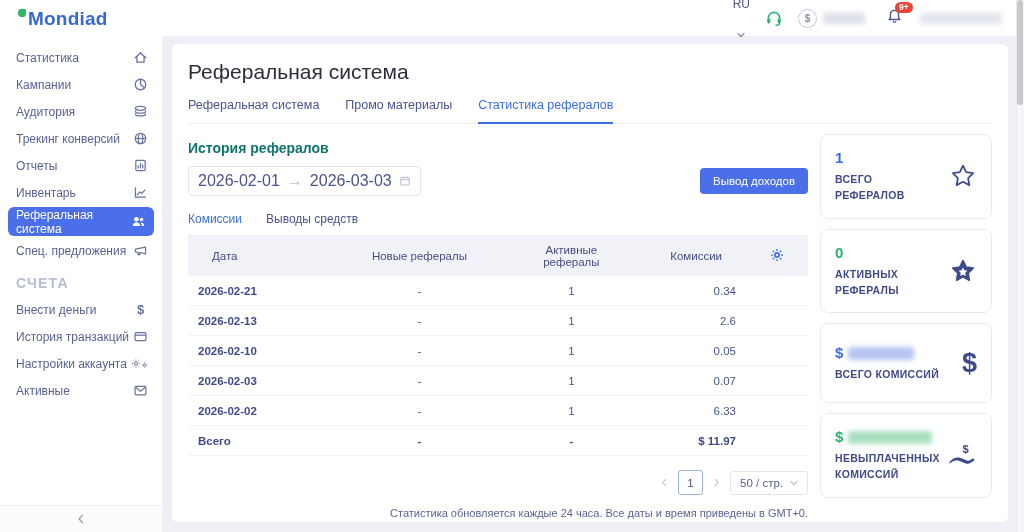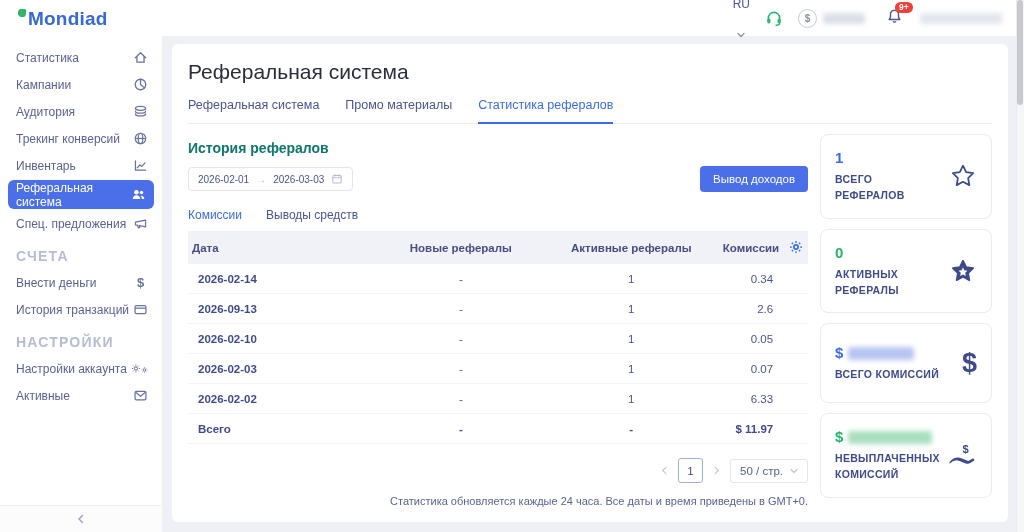--- a/index.html
+++ b/index.html
@@ -42,30 +42,30 @@
   .tabs { margin-top:14px; display:flex; gap:26px; font-size:12.5px; color:#4a5490; border-bottom:1px solid #edeff5; }
   .tab { padding-bottom:10px; cursor:pointer; }
   .tab.active { color:#3b6ce8; border-bottom:2px solid #3b6ce8; margin-bottom:-1px; }
 
   .body-row { display:flex; gap:12px; margin-top:2px; }
   .left-col { flex:1; padding-top:14px; min-width:0; }
   .right-col { width:172px; flex:none; padding-top:8px; display:flex; flex-direction:column; gap:10px; }
 
   .hist-title { font-size:14px; font-weight:bold; color:#0f766e; }
   .controls { margin-top:10px; display:flex; justify-content:space-between; align-items:center; }
-  .date-range { display:inline-flex; align-items:center; gap:7px; border:1px solid #e2e5ef; border-radius:4px; padding:5px 9px; font-size:10px; color:#4a5490; background:#fff; cursor:pointer; }
+  .date-range { display:inline-flex; align-items:center; gap:7px; border:1px solid #e2e5ef; border-radius:4px; padding:5px 9px; font-size:16px; color:#4a5490; background:#fff; cursor:pointer; }
   .date-sep { color:#b9bed2; }
   .btn-primary { background:#4a6fe8; color:#fff; border:none; font-size:11.5px; padding:7px 13px; border-radius:4px; cursor:pointer; font-family:inherit; }
 
   .subtabs { margin-top:16px; display:flex; gap:24px; font-size:12px; border-bottom:1px solid #f0f1f6; padding-bottom:9px; }
   .subtab { cursor:pointer; color:#4a5490; }
   .subtab.active { color:#3b6ce8; }
 
   table { width:100%; border-collapse:collapse; font-size:11.5px; }
-  thead th { background:#f1f2f7; font-weight:700; color:#454d85; padding:8px 4px; }
+  thead th { background:#f1f2f7; font-weight:400; color:#454d85; padding:8px 24px; }
   th.c1 { text-align:left; width:30%; }
   th.c2, td.c2 { text-align:center; width:28%; }
   th.c3, td.c3 { text-align:center; width:27%; }
   th.c4, td.c4 { text-align:right; width:11%; }
   th.c5, td.c5 { width:34px; text-align:center; }
   tbody td { padding:8.5px 10px; border-bottom:1px solid #f2f3f8; color:#4a5490; }
   td.date { color:#3f4a8c; font-weight:600; }
   td.val { font-weight:500; }
   tr.total td { font-weight:bold; color:#3f4a8c; }
 
@@ -151,20 +151,27 @@
   </div>
   <div class="s-item">
     <span>Трекинг конверсий</span>
     <svg class="si" viewBox="0 0 16 16" fill="none" stroke="currentColor" stroke-width="1.3">
         <circle cx="8" cy="8" r="5.6"></circle>
         <ellipse cx="8" cy="8" rx="2.4" ry="5.6"></ellipse>
         <path d="M2.4 8 h11.2"></path>
       </svg>
   </div>
   <div class="s-item">
+    <span>Отчеты</span>
+    <svg class="si" viewBox="0 0 16 16" fill="none" stroke="currentColor" stroke-width="1.3" stroke-linecap="round">
+        <rect x="3" y="2.6" width="10" height="10.8" rx="1.2"></rect>
+        <path d="M5.6 10.6 V8.4 M8 10.6 V5.6 M10.4 10.6 V7.2"></path>
+      </svg>
+  </div>
+  <div class="s-item">
     <span>Инвентарь</span>
     <svg class="si" viewBox="0 0 16 16" fill="none" stroke="currentColor" stroke-width="1.3" stroke-linecap="round" stroke-linejoin="round">
         <path d="M2.6 3 v10 h10.8"></path>
         <path d="M4.6 10.4 l2.8 -3 2 1.6 3.4 -3.8"></path>
       </svg>
   </div>
   <div class="s-item active">
     <span>Реферальная система</span>
     <svg class="si" viewBox="0 0 16 16" fill="currentColor" stroke="none">
         <circle cx="5.8" cy="5.6" r="2.4"></circle>
@@ -186,21 +193,20 @@
     <span class="si-txt">$</span>
   </div>
   <div class="s-item">
     <span>История транзакций</span>
     <svg class="si" viewBox="0 0 16 16" fill="none" stroke="currentColor" stroke-width="1.3">
         <rect x="2.2" y="3.8" width="11.6" height="8.6" rx="1.4"></rect>
         <path d="M2.2 6.6 h11.6"></path>
       </svg>
   </div>
 
-  <div class="s-section">НАСТРОЙКИ</div>
   <div class="s-item">
     <span>Настройки аккаунта</span>
     <span class="gears2">
       <svg width="11" height="11" viewBox="0 0 16 16" fill="none" stroke="currentColor" stroke-width="1.6">
           <circle cx="8" cy="8" r="2.6"></circle>
           <path d="M8 3.2 V1.6 M8 14.4 V12.8 M12.8 8 h1.6 M1.6 8 h1.6 M11.4 4.6 l1.2-1.2 M3.4 12.6 l1.2-1.2 M11.4 11.4 l1.2 1.2 M3.4 3.4 l1.2 1.2"></path>
         </svg>
       <svg width="8" height="8" viewBox="0 0 16 16" fill="none" stroke="currentColor" stroke-width="1.8">
           <circle cx="8" cy="8" r="2.6"></circle>
           <path d="M8 3.2 V1.6 M8 14.4 V12.8 M12.8 8 h1.6 M1.6 8 h1.6 M11.4 4.6 l1.2-1.2 M3.4 12.6 l1.2-1.2 M11.4 11.4 l1.2 1.2 M3.4 3.4 l1.2 1.2"></path>
@@ -265,28 +271,28 @@
               <th class="c5">
                 <svg width="14" height="14" viewBox="0 0 16 16" fill="none" stroke="#3b6ce8" stroke-width="2">
                     <circle cx="8" cy="8" r="2.4"></circle>
                     <path d="M8 3 V1.4 M8 14.6 V13 M13 8 h1.6 M1.4 8 H3 M11.5 4.5 l1.2-1.2 M3.3 12.7 l1.2-1.2 M11.5 11.5 l1.2 1.2 M3.3 3.3 l1.2 1.2"></path>
                   </svg>
               </th>
             </tr>
           </thead>
           <tbody>
             <tr>
-              <td class="date">2026-02-14</td>
+              <td class="date">2026-02-21</td>
               <td class="c2">-</td>
               <td class="c3">1</td>
               <td class="c4 val">0.34</td>
               <td class="c5"></td>
             </tr>
             <tr>
-              <td class="date">2026-09-13</td>
+              <td class="date">2026-02-13</td>
               <td class="c2">-</td>
               <td class="c3">1</td>
               <td class="c4 val">2.6</td>
               <td class="c5"></td>
             </tr>
             <tr>
               <td class="date">2026-02-10</td>
               <td class="c2">-</td>
               <td class="c3">1</td>
               <td class="c4 val">0.05</td>

